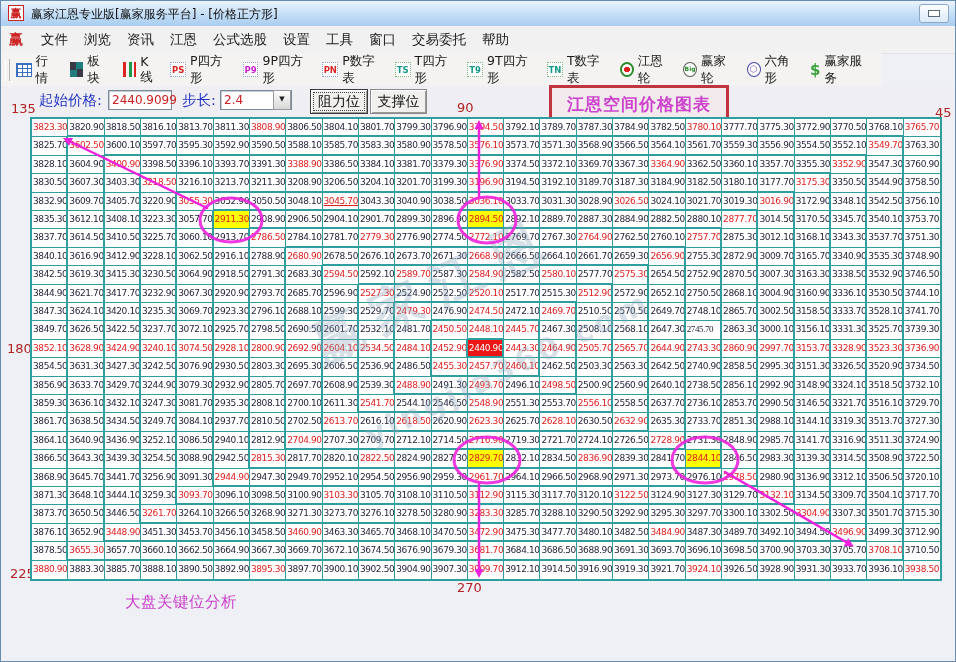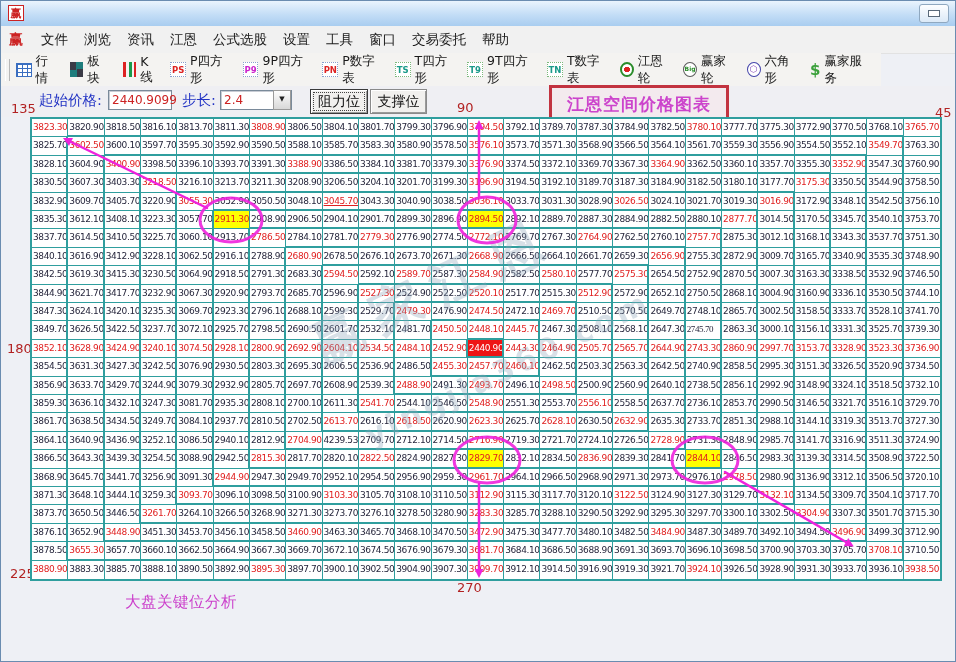--- a/index.html
+++ b/index.html
@@ -76,20 +76,21 @@
   
   .analysis{position:absolute;color:#cb3fcb;font-size:15.5px;letter-spacing:0.5px;}
 </style>
 </head>
 <body>
 
 <div id="app">
 
   <div id="titlebar">
     <div class="appicon">赢</div>
+    <div class="title">赢家江恩专业版[赢家服务平台] - [价格正方形]</div>
     <div class="winbtn">
         <i></i>
       </div>
   </div>
 
   <div id="menubar">
     <span class="logo">赢</span>
     <span class="mi">文件</span>
     <span class="mi">浏览</span>
     <span class="mi">资讯</span>
@@ -606,21 +607,21 @@
       <div class="cell" style="border-right-width: 2px;">3513.70</div>
       <div class="cell" style="border-right-width: 0px;">3727.30</div>
       <div class="cell" style="border-right-width: 2px;">3864.10</div>
       <div class="cell" style="border-right-width: 2px;">3640.90</div>
       <div class="cell" style="border-right-width: 2px;">3436.90</div>
       <div class="cell" style="border-right-width: 2px;">3252.10</div>
       <div class="cell" style="border-right-width: 2px;">3086.50</div>
       <div class="cell" style="border-right-width: 2px;">2940.10</div>
       <div class="cell" style="border-right-width: 2px;">2812.90</div>
       <div class="cell ray" style="border-bottom-width: 2px;">2704.90</div>
-      <div class="cell" style="border-bottom-width: 2px;">4239.53</div>
+      <div class="cell" style="border-bottom-width: 2px;">2707.30</div>
       <div class="cell" style="border-bottom-width: 2px;">2709.70</div>
       <div class="cell" style="border-bottom-width: 2px;">2712.10</div>
       <div class="cell" style="border-bottom-width: 2px;">2714.50</div>
       <div class="cell ray" style="border-bottom-width: 2px;">2716.90</div>
       <div class="cell" style="border-bottom-width: 2px;">2719.30</div>
       <div class="cell" style="border-bottom-width: 2px;">2721.70</div>
       <div class="cell" style="border-bottom-width: 2px;">2724.10</div>
       <div class="cell" style="border-bottom-width: 2px;">2726.50</div>
       <div class="cell ray" style="border-right-width: 2px; border-bottom-width: 2px;">2728.90</div>
       <div class="cell" style="border-right-width: 2px;">2731.30</div>

